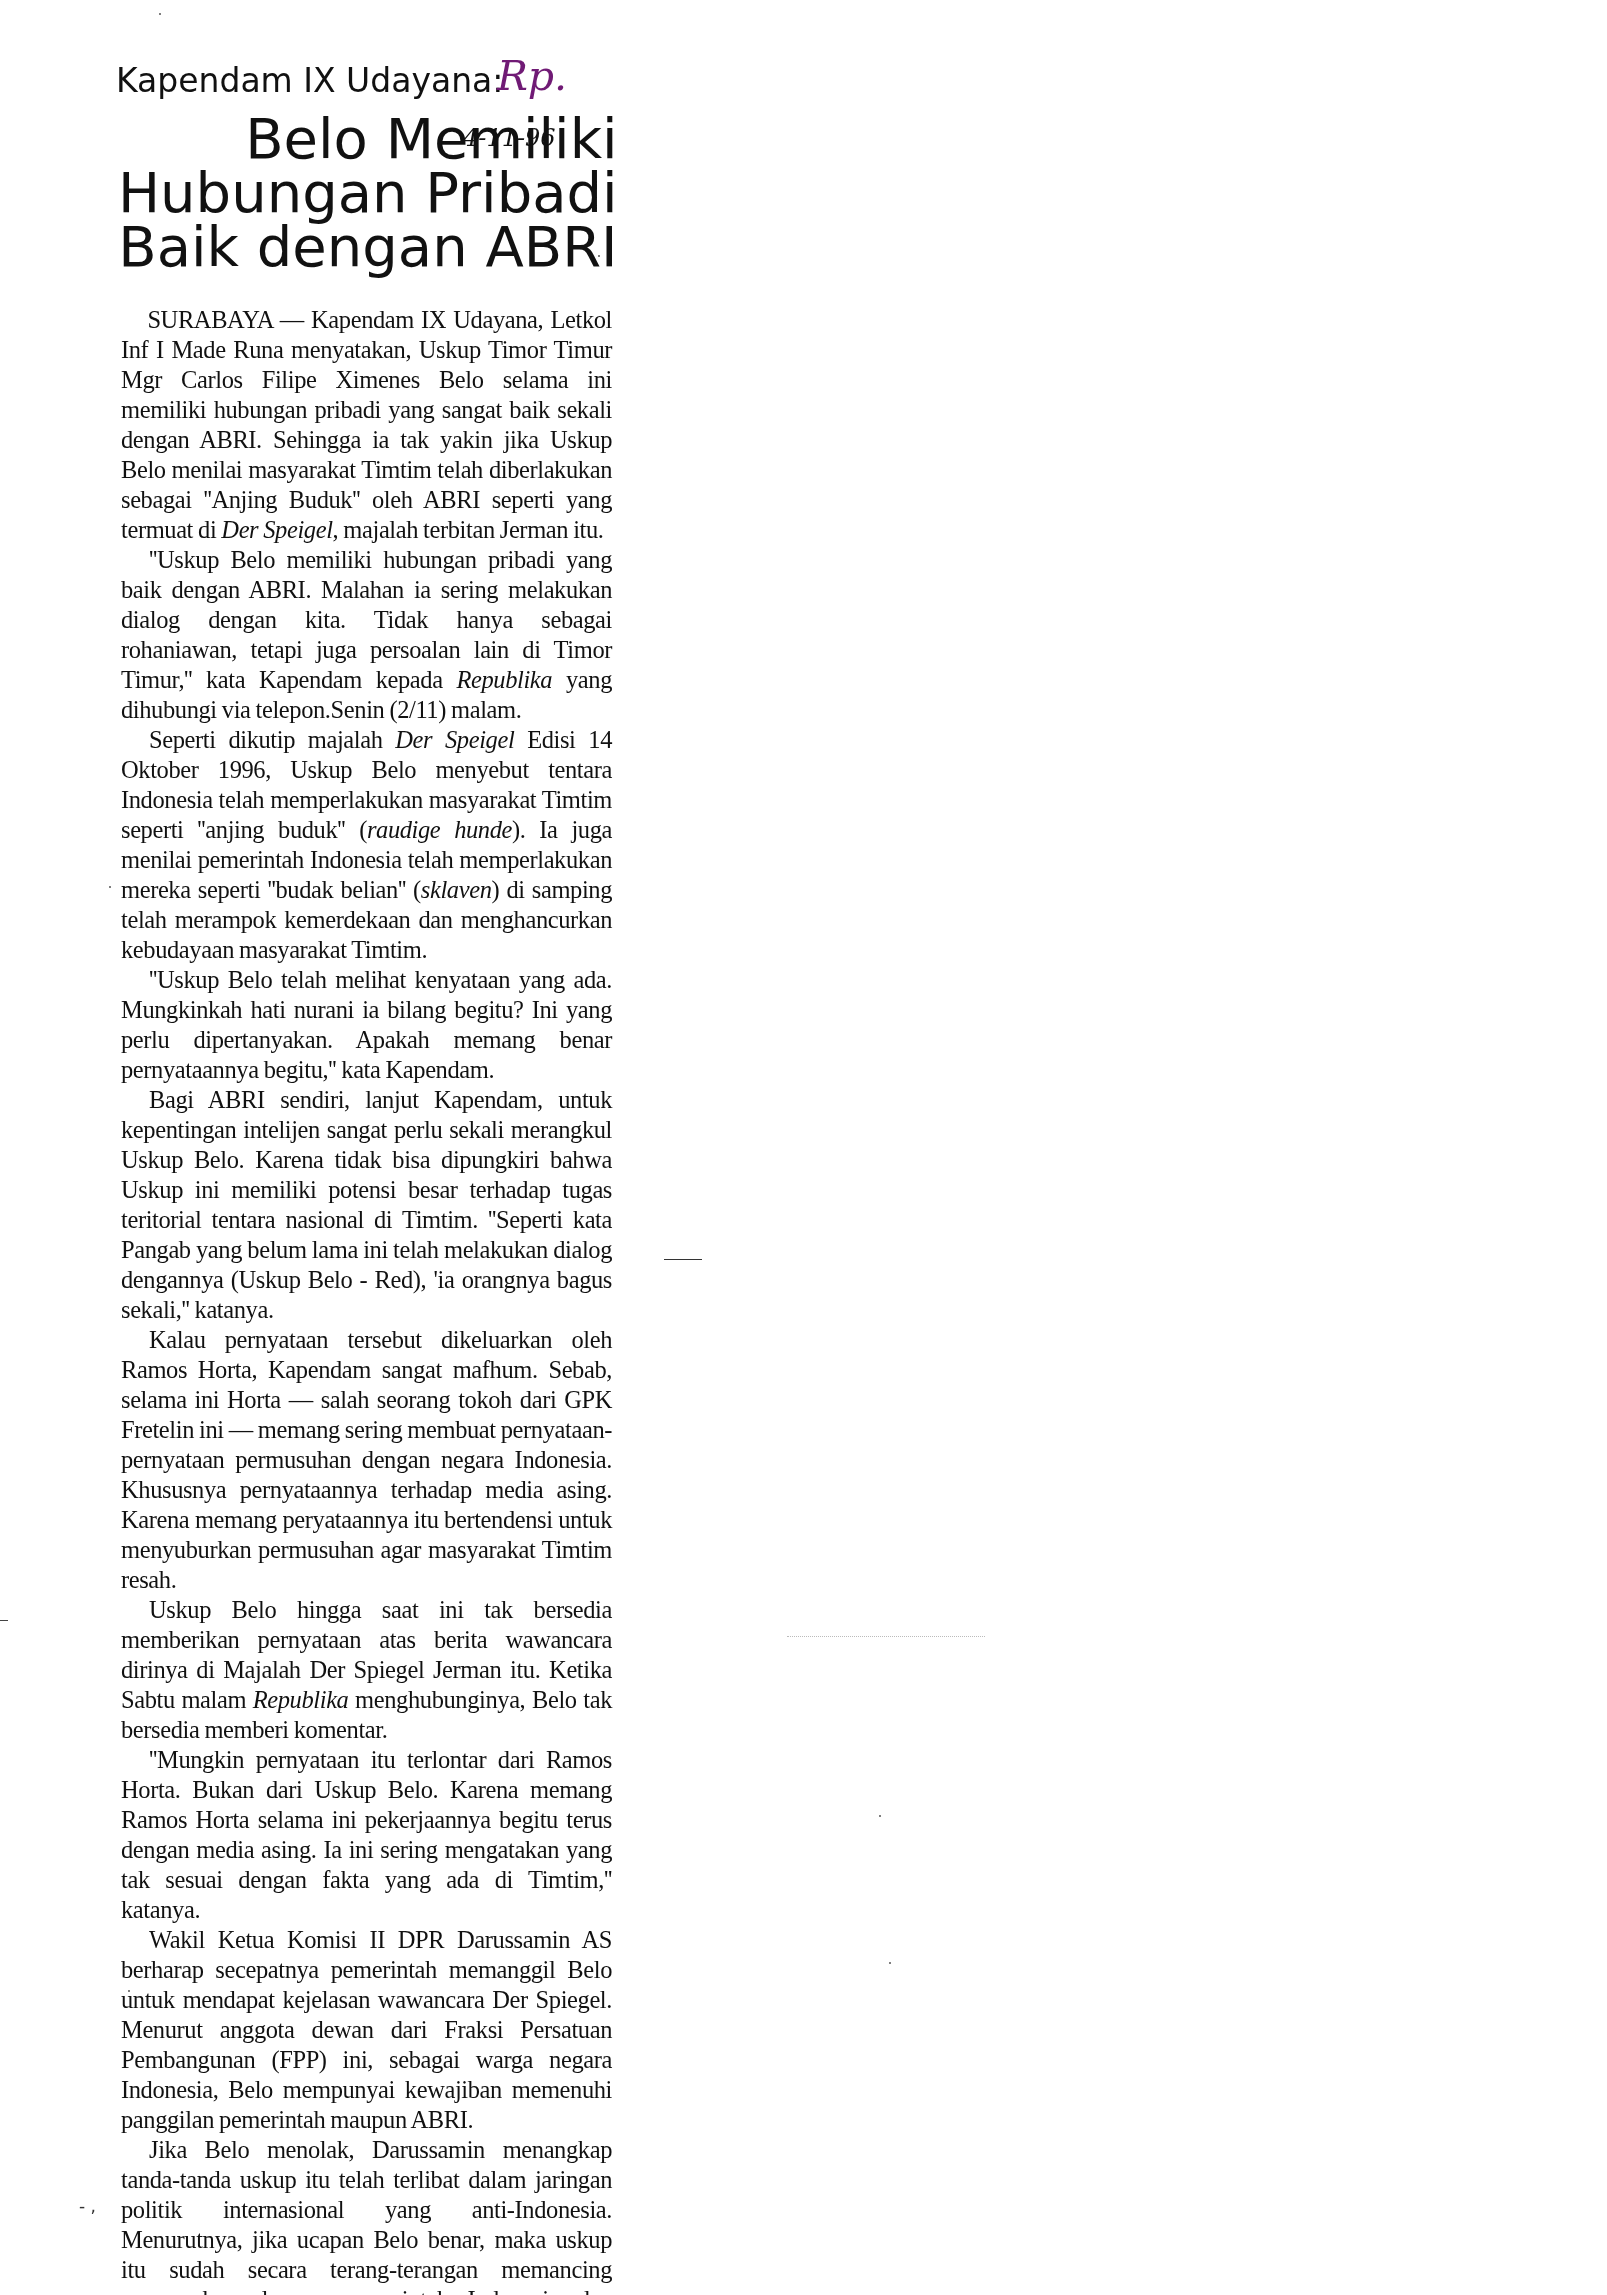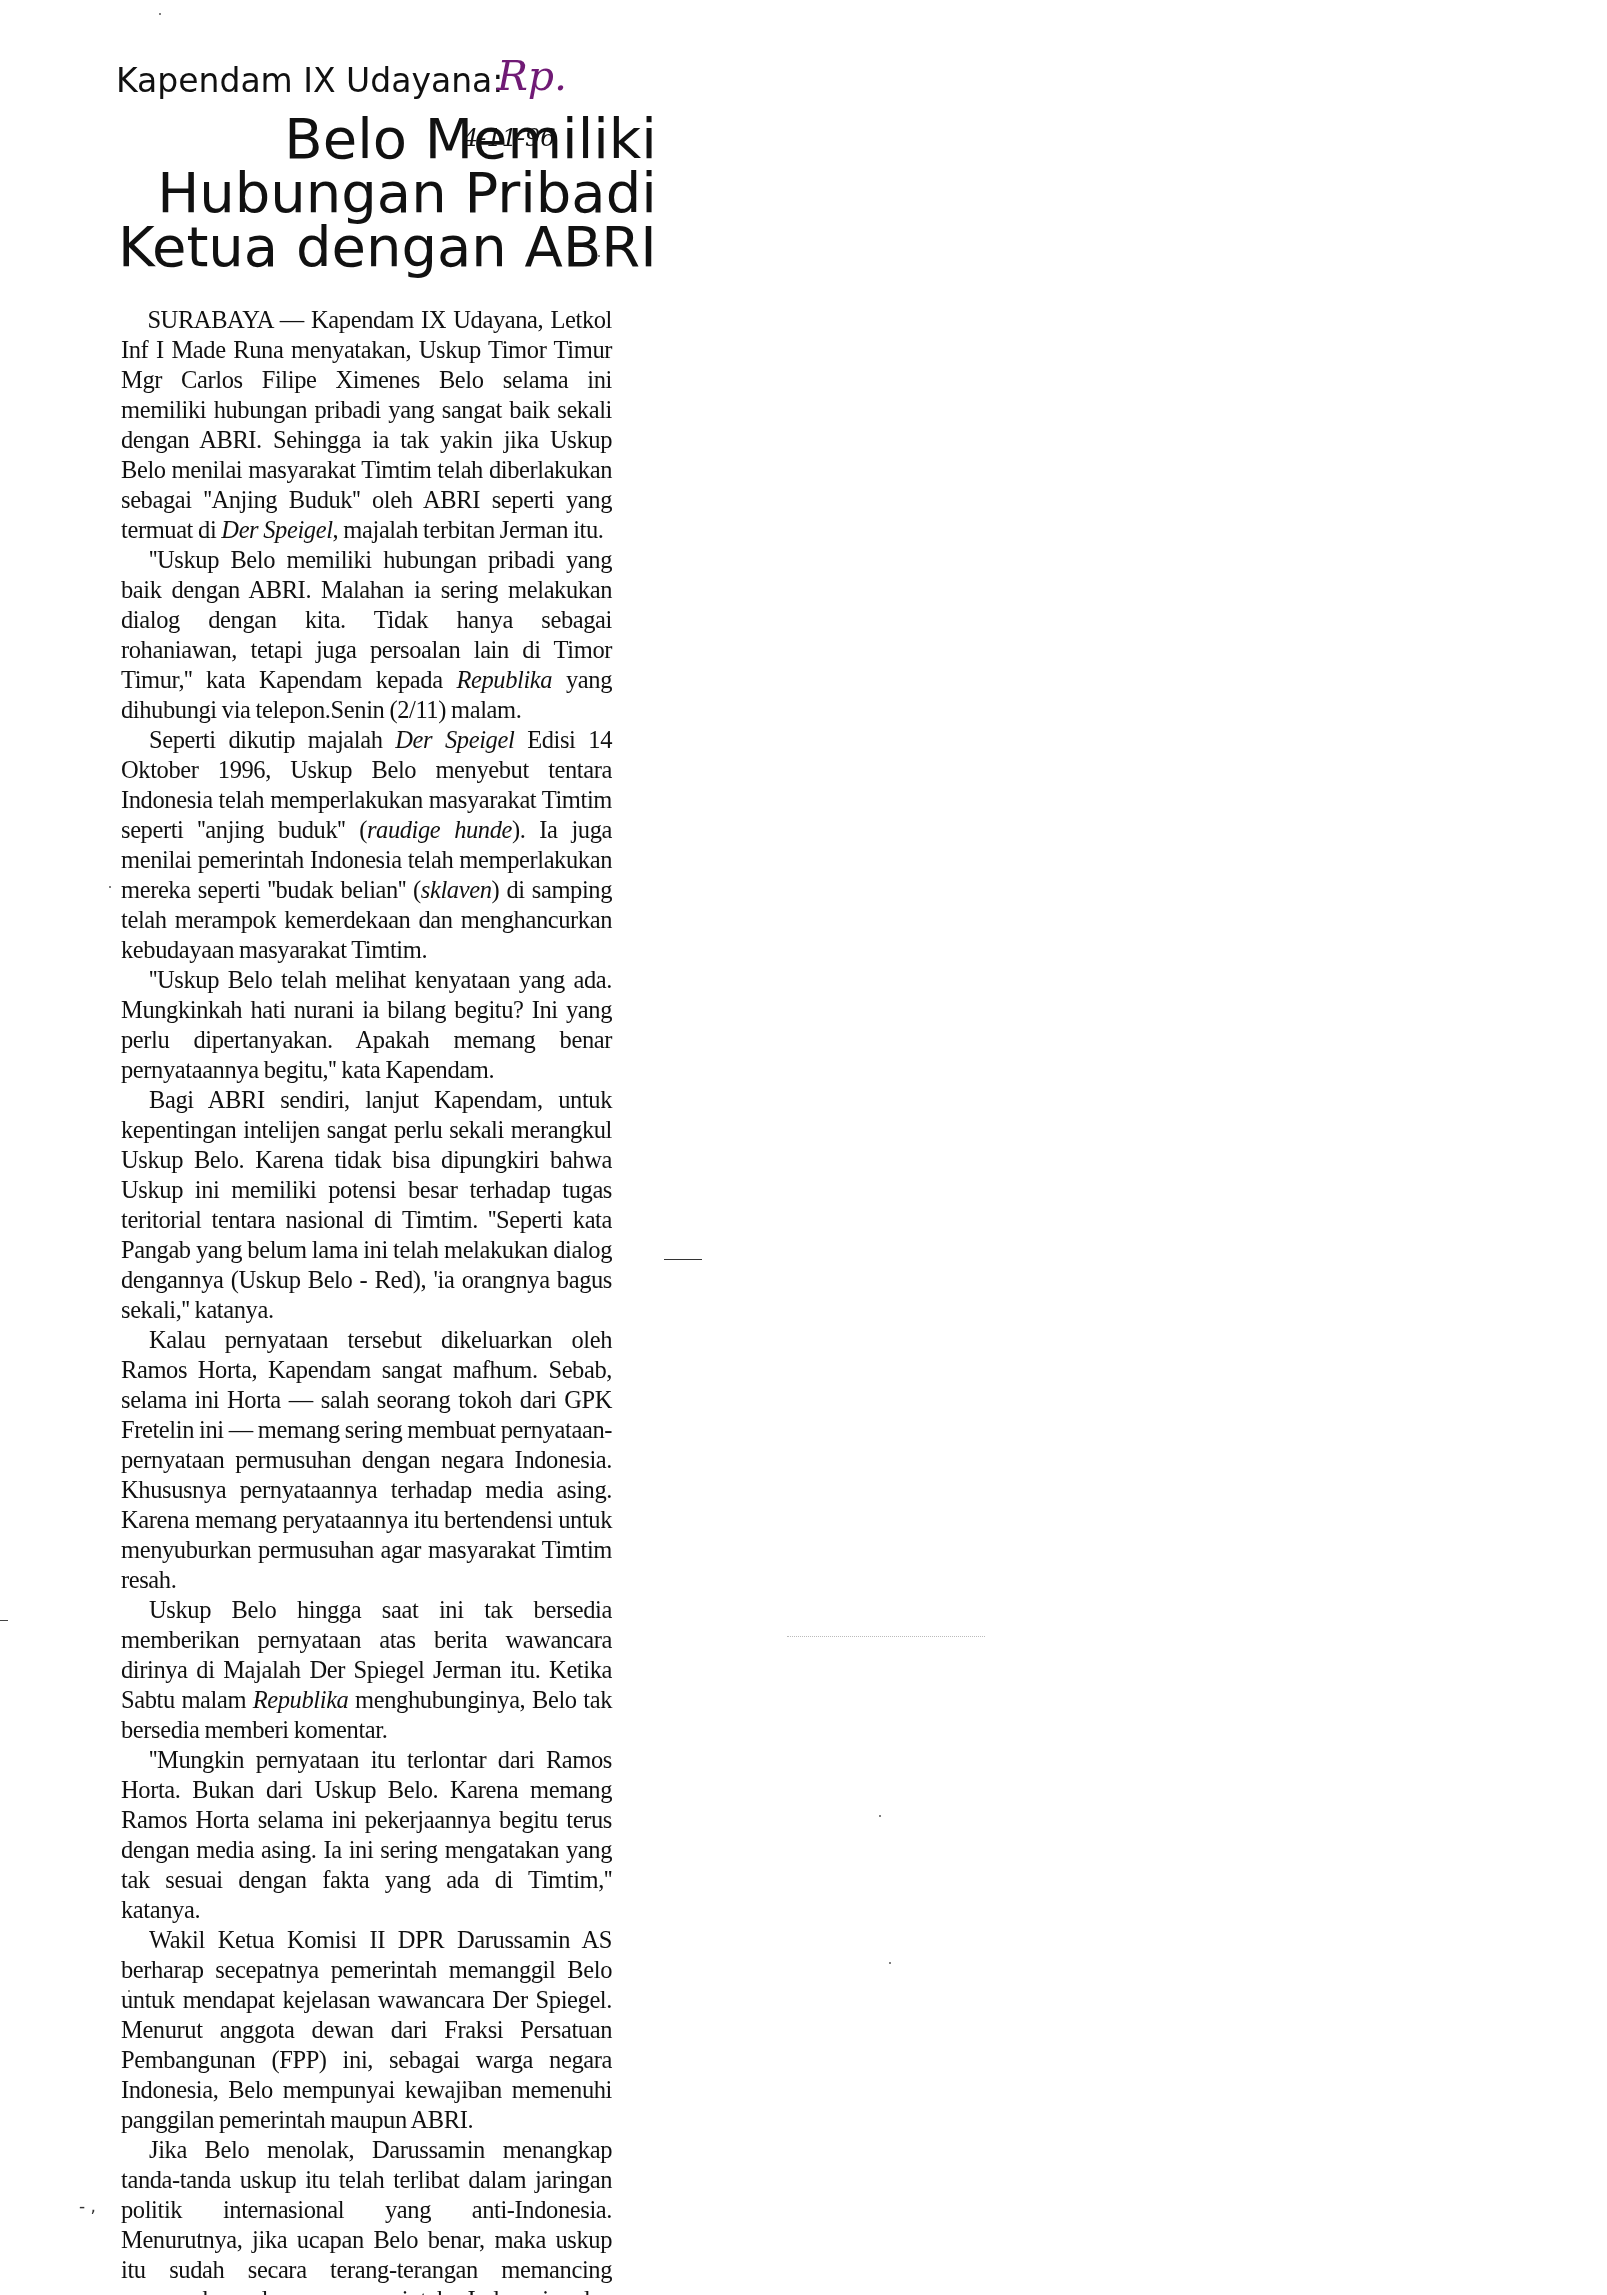--- a/index.html
+++ b/index.html
@@ -23,21 +23,21 @@
 </head>
 <body>
 
 <div class="page">
   <div class="kicker">Kapendam IX Udayana:</div>
   <div class="hand-rp">Rp.</div>
 
   <h1 class="headline" style="margin:0;font-weight:normal;">
     <div>Belo Memiliki</div>
     <div>Hubungan Pribadi</div>
-    <div>Ketua dengan ABRI</div>
+    <div>Baik dengan ABRI</div>
   </h1>
   <div class="hand-date">4-11-96</div>
 
   <div class="body" id="article-body">
       <p class="first"><span>SURABAYA — Kapendam IX Udayana, Letkol Inf I Made Runa menyatakan, Uskup Timor Timur Mgr Carlos Filipe Ximenes Belo selama ini memiliki hubungan pribadi yang sangat baik sekali dengan ABRI. Sehingga ia tak yakin jika Uskup Belo menilai masyarakat Timtim telah diberlakukan sebagai ''Anjing Buduk'' oleh ABRI seperti yang termuat di </span><i>Der Speigel</i><span>, majalah terbitan Jerman itu.</span></p>
       <p><span>''Uskup Belo memiliki hubungan pribadi yang baik dengan ABRI. Malahan ia sering melakukan dialog dengan kita. Tidak hanya sebagai rohaniawan, tetapi juga persoalan lain di Timor Timur,'' kata Kapendam kepada </span><i>Republika</i><span> yang dihubungi via telepon.Senin (2/11) malam.</span></p>
       <p><span>Seperti dikutip majalah </span><i>Der Speigel</i><span> Edisi 14 Oktober 1996, Uskup Belo menyebut tentara Indonesia telah memperlakukan masyarakat Timtim seperti ''anjing buduk'' (</span><i>raudige hunde</i><span>). Ia juga menilai pemerintah Indonesia telah memperlakukan mereka seperti ''budak belian'' (</span><i>sklaven</i><span>) di samping telah merampok kemerdekaan dan menghancurkan kebudayaan masyarakat Timtim.</span></p>
       <p><span>''Uskup Belo telah melihat kenyataan yang ada. Mungkinkah hati nurani ia bilang begitu? Ini yang perlu dipertanyakan. Apakah memang benar pernyataannya begitu,'' kata Kapendam.</span></p>
       <p><span>Bagi ABRI sendiri, lanjut Kapendam, untuk kepentingan intelijen sangat perlu sekali merangkul Uskup Belo. Karena tidak bisa dipungkiri bahwa Uskup ini memiliki potensi besar terhadap tugas teritorial tentara nasional di Timtim. ''Seperti kata Pangab yang belum lama ini telah melakukan dialog dengannya (Uskup Belo - Red), 'ia orangnya bagus sekali,'' katanya.</span></p>
       <p><span>Kalau pernyataan tersebut dikeluarkan oleh Ramos Horta, Kapendam sangat mafhum. Sebab, selama ini Horta — salah seorang tokoh dari GPK Fretelin ini — memang sering membuat pernyataan-pernyataan permusuhan dengan negara Indonesia. Khususnya pernyataannya terhadap media asing. Karena memang peryataannya itu bertendensi untuk menyuburkan permusuhan agar masyarakat Timtim resah.</span></p>

